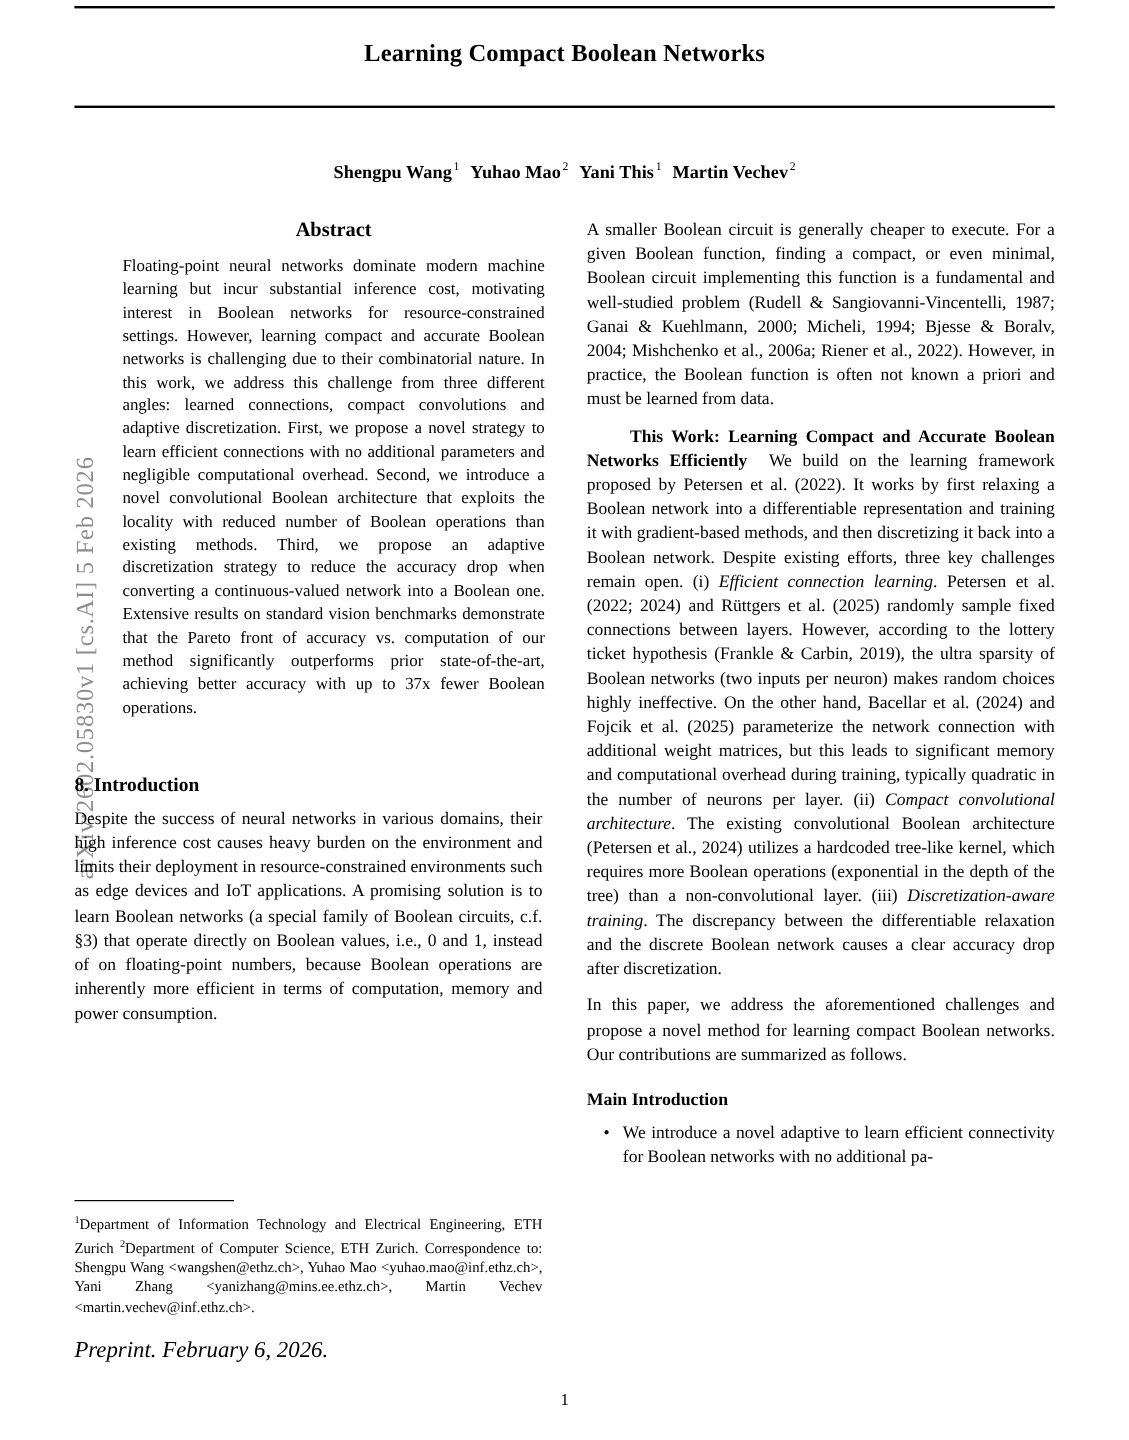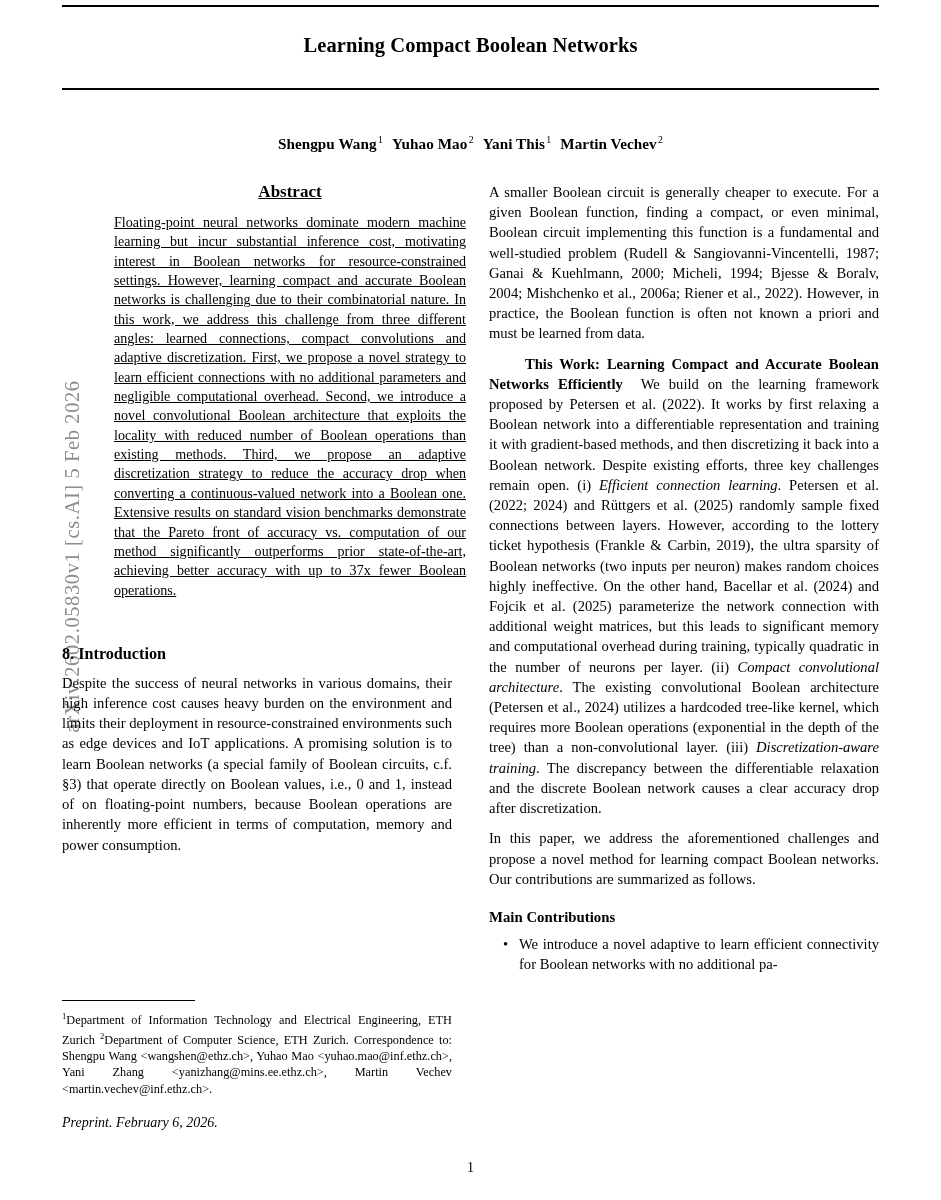--- a/index.html
+++ b/index.html
@@ -84,24 +84,23 @@
   }
   .col {
     position: absolute;
     top: 0;
     width: 390px;
   }
   #col-left  { left: 0; }
   #col-right { left: 427px; }
 
   .abstract-wrap {
-    margin-left: 52px;
+    margin-left: 40px;
     margin-right: 6px;
     width: 352px;
-    text-decoration: underline;
   }
   #abstract-heading {
     text-align: center;
     font-size: 17px;
     font-weight: bold;
     margin: 0 0 11px 0;
   }
   #abstract-body {
     font-size: 14.1px;
     line-height: 19.35px;
@@ -146,21 +145,21 @@
     line-height: 16.1px;
     text-align: justify;
     text-justify: inter-word;
     hyphens: manual;
   }
   #footnote-text sup {
     font-size: 8.6px;
     vertical-align: super;
   }
   #preprint-note {
-    font-size: 14px;
+    font-size: 19px;
     font-style: italic;
     margin-top: 18px;
   }
 
   
   #contrib-heading {
     font-size: 14.8px;
     font-weight: bold;
     margin: 20px 0 8px 0;
   }
@@ -235,21 +234,21 @@
 
     <div class="col" id="col-right">
 
 
       <div class="para">A smaller Boolean circuit is generally cheaper to execute. For a given Boolean function, finding a compact, or even minimal, Boolean circuit implementing this function is a fundamental and well-studied problem (Rudell &amp; Sangiovanni-Vincentelli, 1987; Ganai &amp; Kuehlmann, 2000; Micheli, 1994; Bjesse &amp; Boralv, 2004; Mishchenko et al., 2006a; Riener et al., 2022). However, in practice, the Boolean function is often not known a priori and must be learned from data.</div>
 
       <div class="para"><span class="runin">This Work: Learning Compact and Accurate Boolean Networks Efficiently</span>&nbsp;&nbsp;<span>We build on the learning framework proposed by Petersen et al. (2022). It works by first relaxing a Boolean network into a differentiable representation and training it with gradient-based methods, and then discretizing it back into a Boolean network. Despite existing efforts, three key challenges remain open. (i) </span><span class="it">Efficient connection learning</span><span>. Petersen et al. (2022; 2024) and Rüttgers et al. (2025) randomly sample fixed connections between layers. However, according to the lottery ticket hypothesis (Frankle &amp; Carbin, 2019), the ultra sparsity of Boolean networks (two inputs per neuron) makes random choices highly ineffective. On the other hand, Bacellar et al. (2024) and Fojcik et al. (2025) parameterize the network connection with additional weight matrices, but this leads to significant memory and computational overhead during training, typically quadratic in the number of neurons per layer. (ii) </span><span class="it">Compact convolutional architecture</span><span>. The existing convolutional Boolean architecture (Petersen et al., 2024) utilizes a hardcoded tree-like kernel, which requires more Boolean operations (exponential in the depth of the tree) than a non-convolutional layer. (iii) </span><span class="it">Discretization-aware training</span><span>. The discrepancy between the differentiable relaxation and the discrete Boolean network causes a clear accuracy drop after discretization.</span></div>
 
       <div class="para">In this paper, we address the aforementioned challenges and propose a novel method for learning compact Boolean networks. Our contributions are summarized as follows.</div>
 
-      <div id="contrib-heading">Main Contributions</div>
+      <div id="contrib-heading">Main Introduction</div>
 
       <ul class="bullets">
         <li><span class="bullet-dot">•</span><span>We introduce a novel adaptive to learn efficient connectivity for Boolean networks with no additional pa-</span></li>
       </ul>
 
     </div>
 
   </div>
 
   <div id="page-number">1</div>

